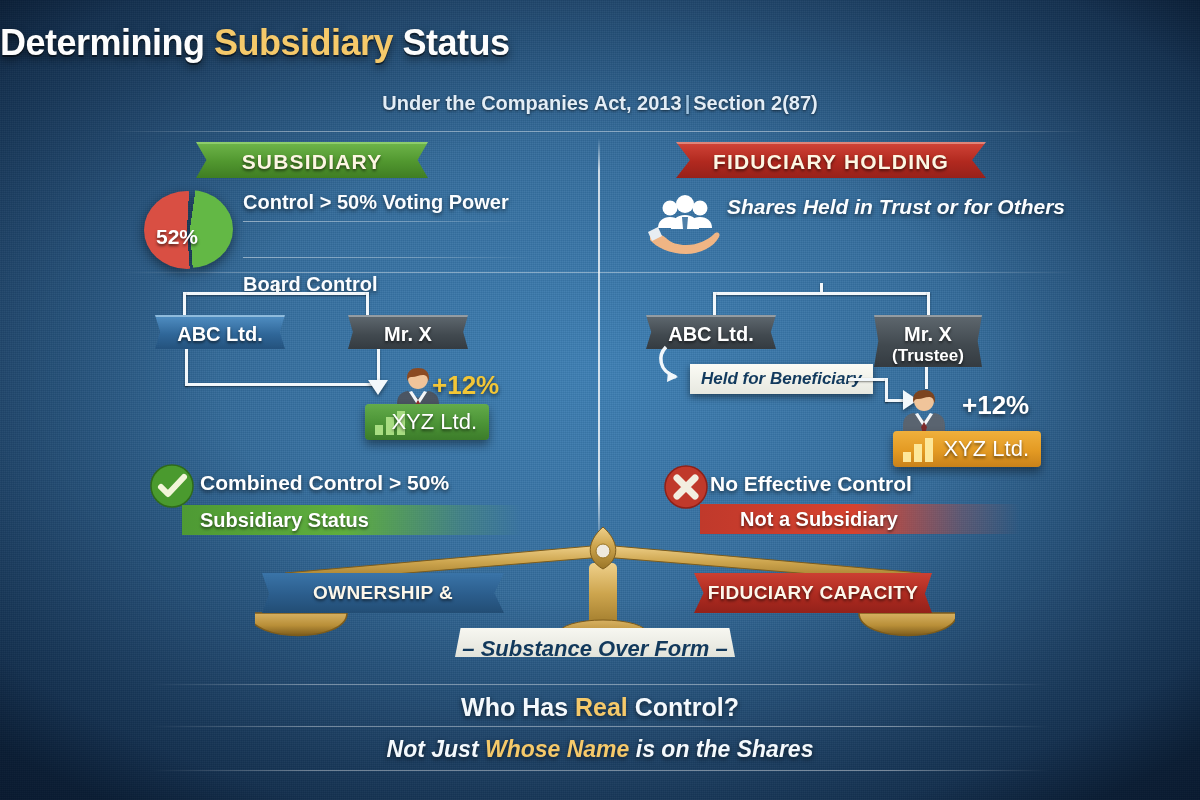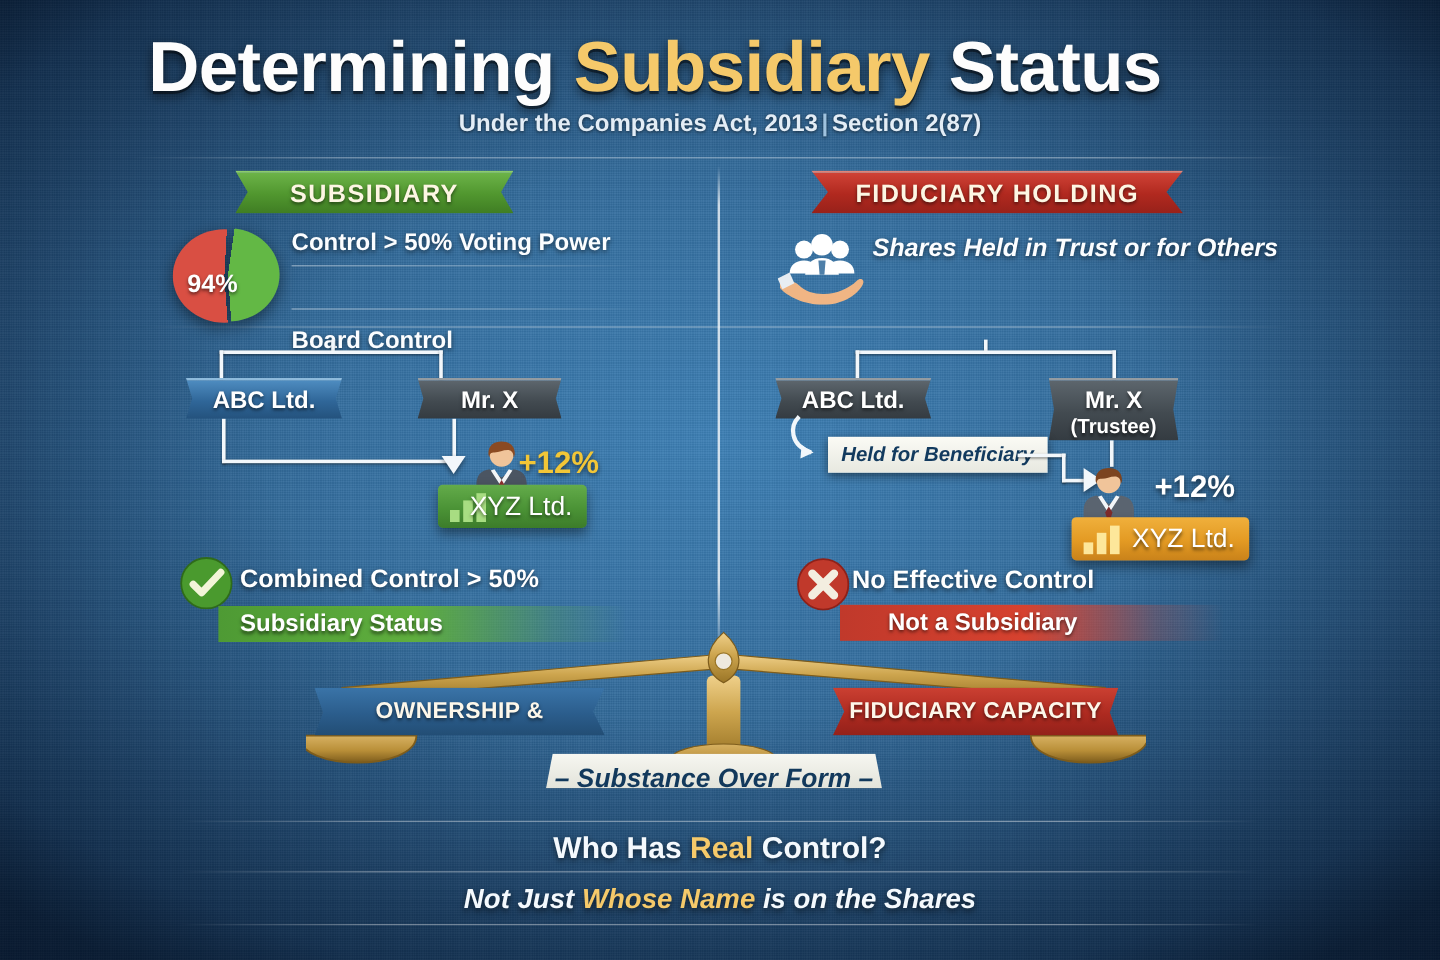--- a/index.html
+++ b/index.html
@@ -33,22 +33,22 @@
     position:absolute; inset:0;
     background: radial-gradient(ellipse 72% 66% at 50% 46%, rgba(0,0,0,0) 44%, rgba(5,20,40,.40) 88%, rgba(3,14,30,.62) 100%);
     pointer-events:none;
     z-index: 2;
   }
   .layer { position: relative; z-index: 3; }
 
   
   #title {
     position:absolute; top:22px; left:0; width:968px;
-    text-align:right;
-    font-size:59px; font-weight:bold; letter-spacing:-0.5px;
+    text-align:left;
+    font-size:36px; font-weight:bold; letter-spacing:-0.5px;
     color:#fdfdfd;
     text-shadow: 0 2px 0 rgba(0,0,0,.45), 0 4px 9px rgba(0,0,0,.55);
   }
   #title .hl { color:#f5c96a; }
 
   #subtitle {
     position:absolute; top:92px; left:0; width:1200px;
     text-align:center;
     font-size:20px; font-weight:bold;
     color:#e3edf6;
@@ -280,21 +280,21 @@
   <div class="hrule layer" style="left:150px; top:726px; width:900px;"></div>
   <div class="hrule layer" style="left:150px; top:770px; width:900px;"></div>
 
   <div class="ribbon green layer" style="left:196px; top:142px; width:232px;">SUBSIDIARY</div>
 
   <div id="pie" class="layer" style="left: 147px; top: 190px;">
     <div class="slice-green"></div>
     <div class="slice-red"></div>
   </div>
 
-  <div id="pie-label" class="layer" style="left:156px; top:225px;">94%</div>
+  <div id="pie-label" class="layer" style="left:156px; top:225px;">52%</div>
 
   <div class="panel-line layer" style="left:243px; top:191px;">Control &gt; 50% Voting Power</div>
   <div class="underline layer" style="left:243px; top:221px; width:290px;"></div>
 
   <div class="panel-line layer" style="left:243px; top:229px;margin-top:44px;">Board Control</div>
   <div class="underline layer" style="left:243px; top:257px; width:290px;"></div>
 
   <div class="conn v layer" style="left:276px; top:283px; height:10px;"></div>
   <div class="conn h layer" style="left:183px; top:292px; width:186px;"></div>
   <div class="conn v layer" style="left:183px; top:292px; height:24px;"></div>

